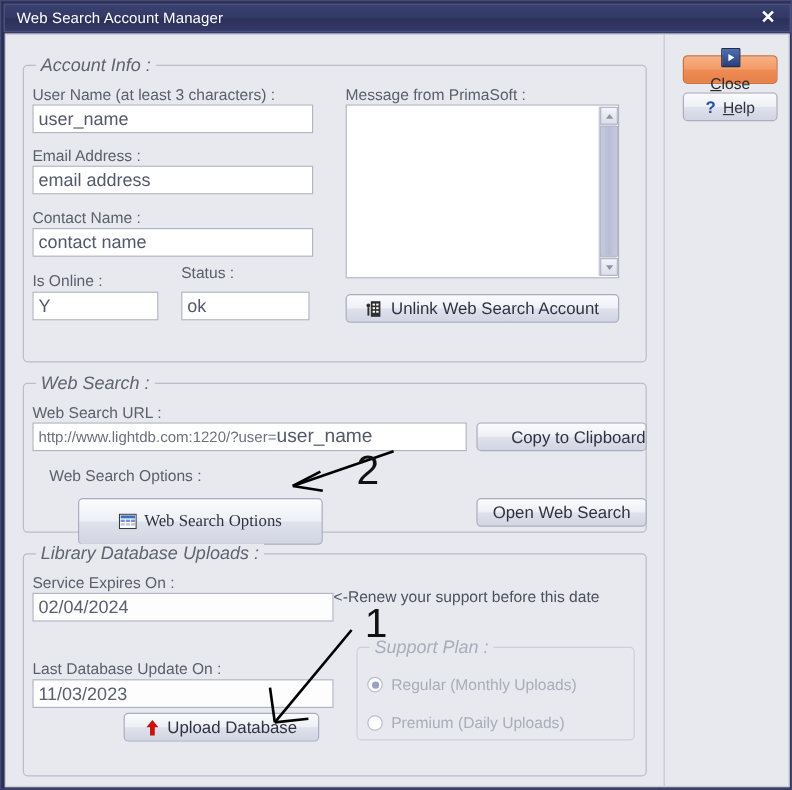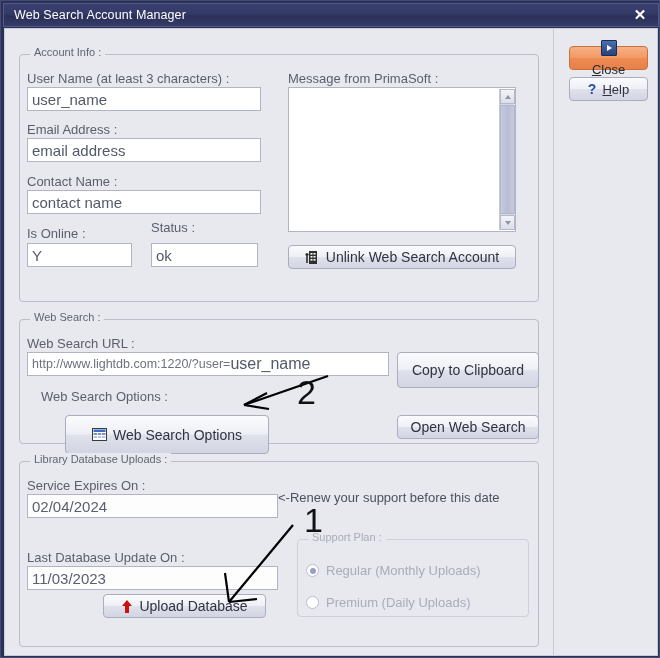--- a/index.html
+++ b/index.html
@@ -49,22 +49,23 @@
     position:absolute;
     border:1px solid #b9bdcc;
     border-radius:4px;
     box-sizing:border-box;
     background:transparent;
   }
   .group-title{
     position:absolute;top:-9px;left:10px;
     background:#e7e9ef;
     padding:0 4px;
-    font-size:11px;color:#5f6470;
-    white-space:nowrap;
+    font-size:15px;color:#5f6470;
+    white-space:nowrap;
+    font-style:italic;
   }
   .lbl{
     position:absolute;
     font-size:13px;color:#5a5f6b;
     white-space:nowrap;
   }
   .lbl-dark{
     position:absolute;
     font-size:13px;color:#4c5160;
     white-space:nowrap;
@@ -271,27 +272,27 @@
     <div class="group" style="left:14px;top:290px;width:520px;height:125px;">
       <div class="group-title">Web Search :</div>
     </div>
 
     <div class="lbl" style="left:22px;top:307px;">Web Search URL :</div>
     <div class="urlfield" style="left:22px;top:323px;width:362px;height:24px;">
       <span class="u-pre">http://www.lightdb.com:1220/?user=</span>
         <span class="u-user">user_name</span>
     </div>
 
-    <div class="btn" style="left:392px;top:323px;width:142px;height:36px;">
+    <div class="btn" style="left:392px;top:323px;width:142px;height:24px;justify-content:flex-end;">
       <span>Copy to Clipboard</span>
     </div>
 
     <div class="lbl" style="left:36px;top:360px;">Web Search Options :</div>
 
-    <div class="btn" style="left:60px;top:386px;width:204px;height:39px;">
+    <div class="btn" style="left:60px;top:386px;width:204px;height:39px;font-family:Liberation Serif, serif;">
       <span class="ico-grid">
         <svg width="15" height="13" viewBox="0 0 15 13">
           <rect x="0.5" y="0.5" width="14" height="12" fill="#ffffff" stroke="#3a3a3a"></rect>
           <rect x="1.5" y="1.5" width="12" height="2.5" fill="#3a6fc4"></rect>
           <rect x="1.5" y="5" width="3.5" height="2" fill="#7b93c7"></rect>
           <rect x="5.8" y="5" width="3.5" height="2" fill="#7b93c7"></rect>
           <rect x="10" y="5" width="3.5" height="2" fill="#7b93c7"></rect>
           <rect x="1.5" y="8" width="3.5" height="2" fill="#b9c6de"></rect>
           <rect x="5.8" y="8" width="3.5" height="2" fill="#b9c6de"></rect>
           <rect x="10" y="8" width="3.5" height="2" fill="#b9c6de"></rect>

